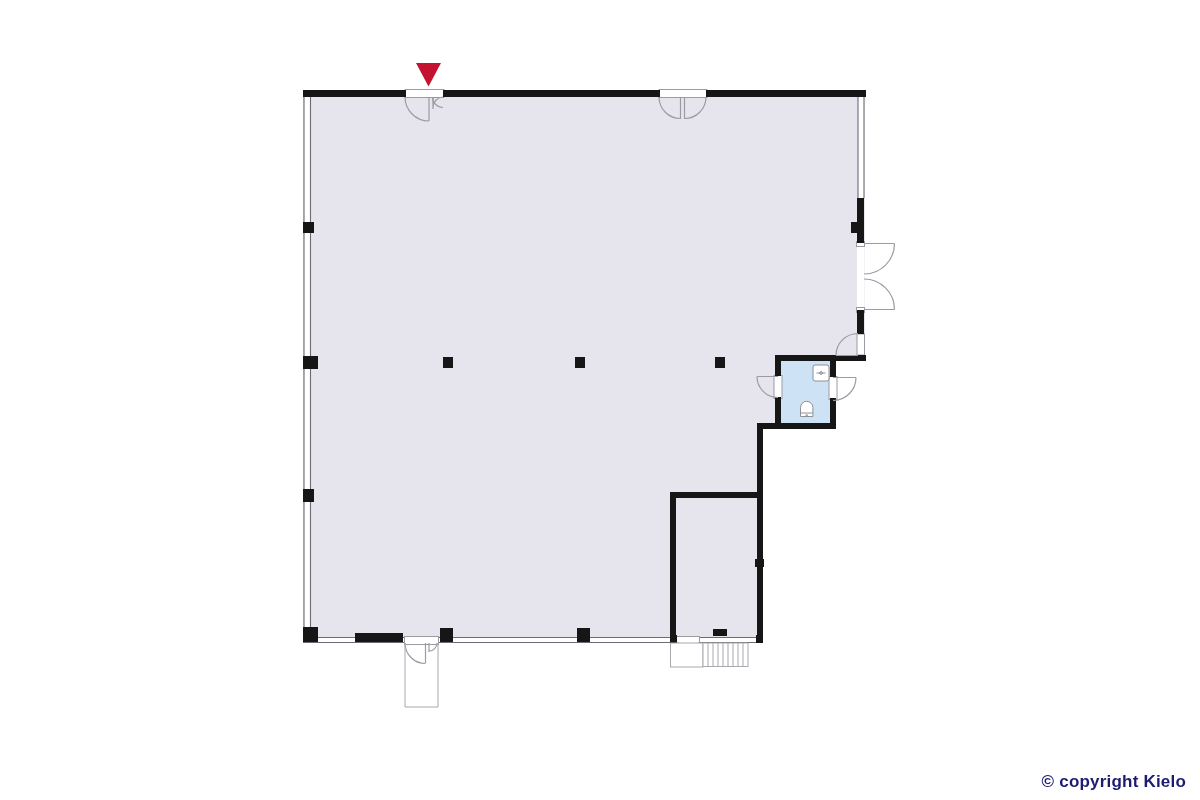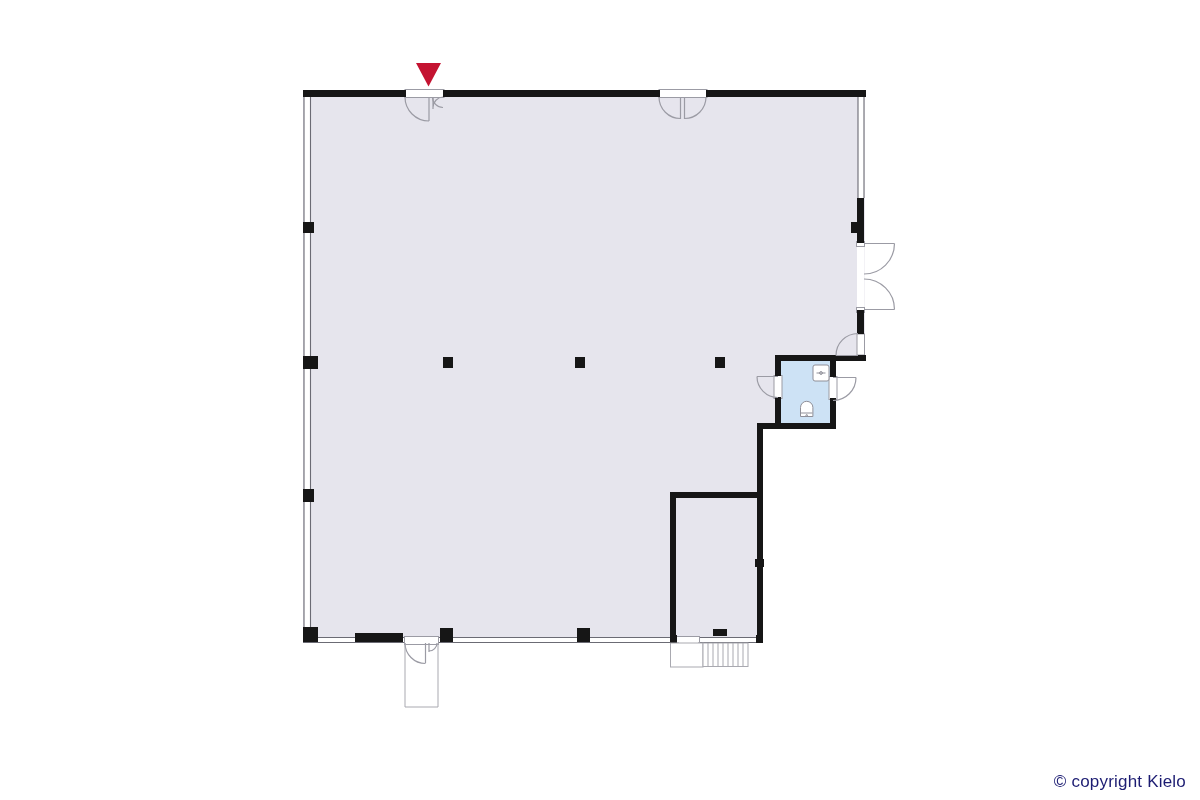--- a/index.html
+++ b/index.html
@@ -20,20 +20,21 @@
   .door{stroke:var(--door,#9b9ba4);stroke-width:1.2;fill:none;}
   .outline{stroke:var(--stair,#a9a9b0);stroke-width:1;fill:#ffffff;}
   .outline-none{stroke:var(--stair,#a9a9b0);stroke-width:1;fill:none;}
   .fixture{stroke:var(--fixture,#8f8f98);stroke-width:1;fill:#ffffff;}
   .fixline{stroke:var(--fixture,#8f8f98);stroke-width:1;fill:none;}
   .tri{fill:var(--marker,#c41331);}
   .copyright{
     position:absolute;right:14px;bottom:8px;
     font-size:17px;letter-spacing:0.2px;
     color:var(--copyright_text,#1c1c72);
+    font-weight:bold;
   }
 </style>
 </head>
 <body>
 
 <div class="plan-wrap">
 <svg width="1200" height="800" viewBox="0 0 1200 800">
 
   <g>
     <polygon class="floor" points="303,90 865,90 865,355 836,355 836,429 763,429 763,643 303,643"></polygon>

